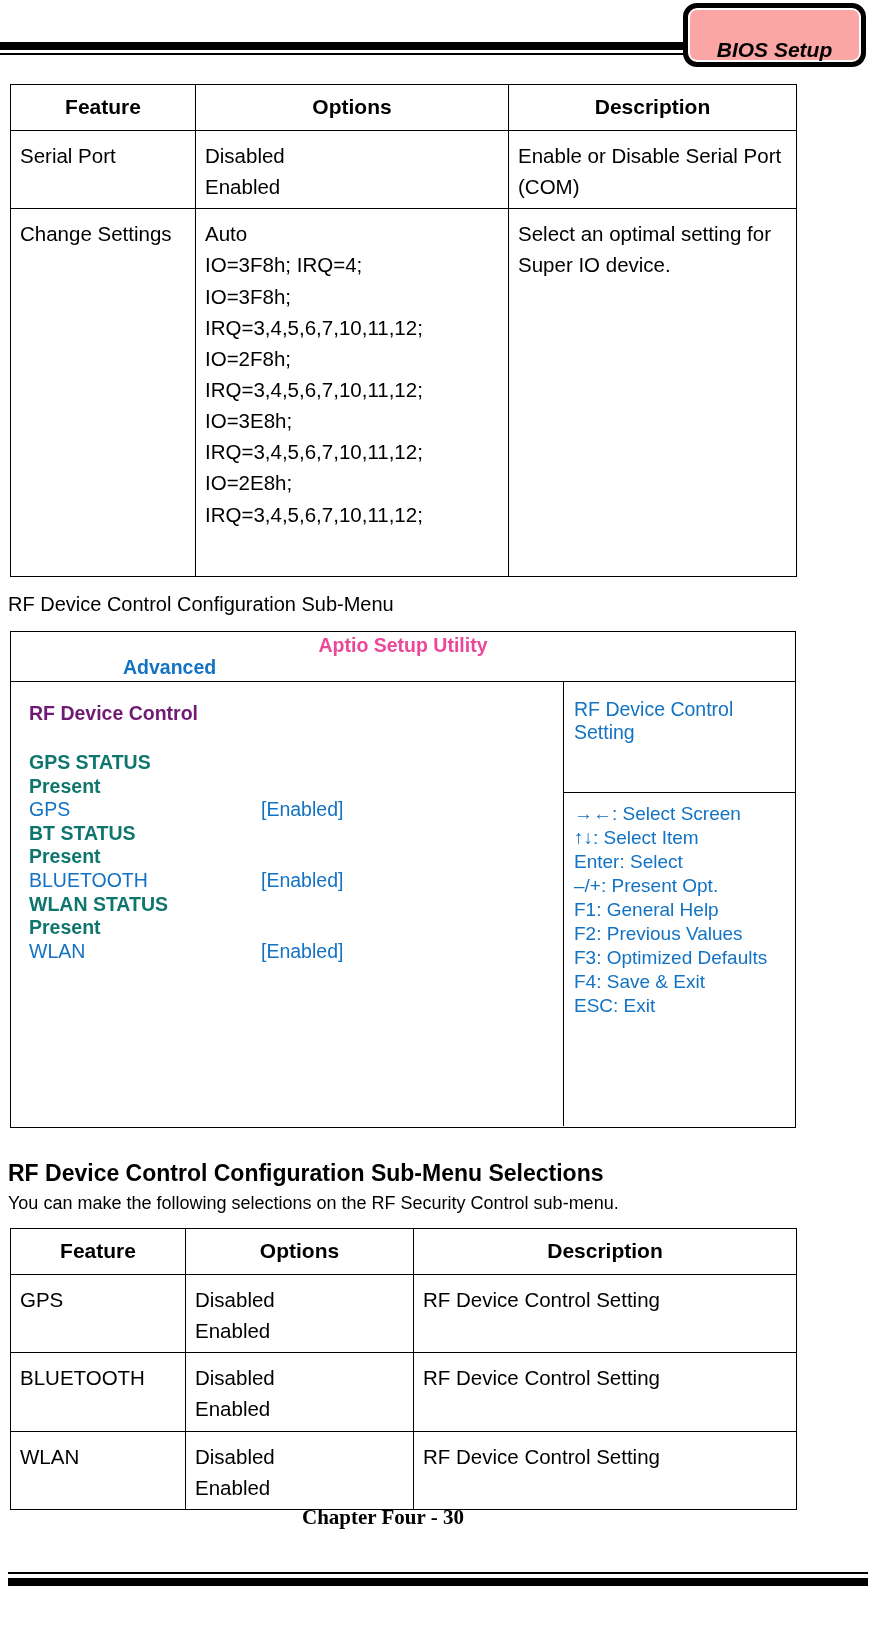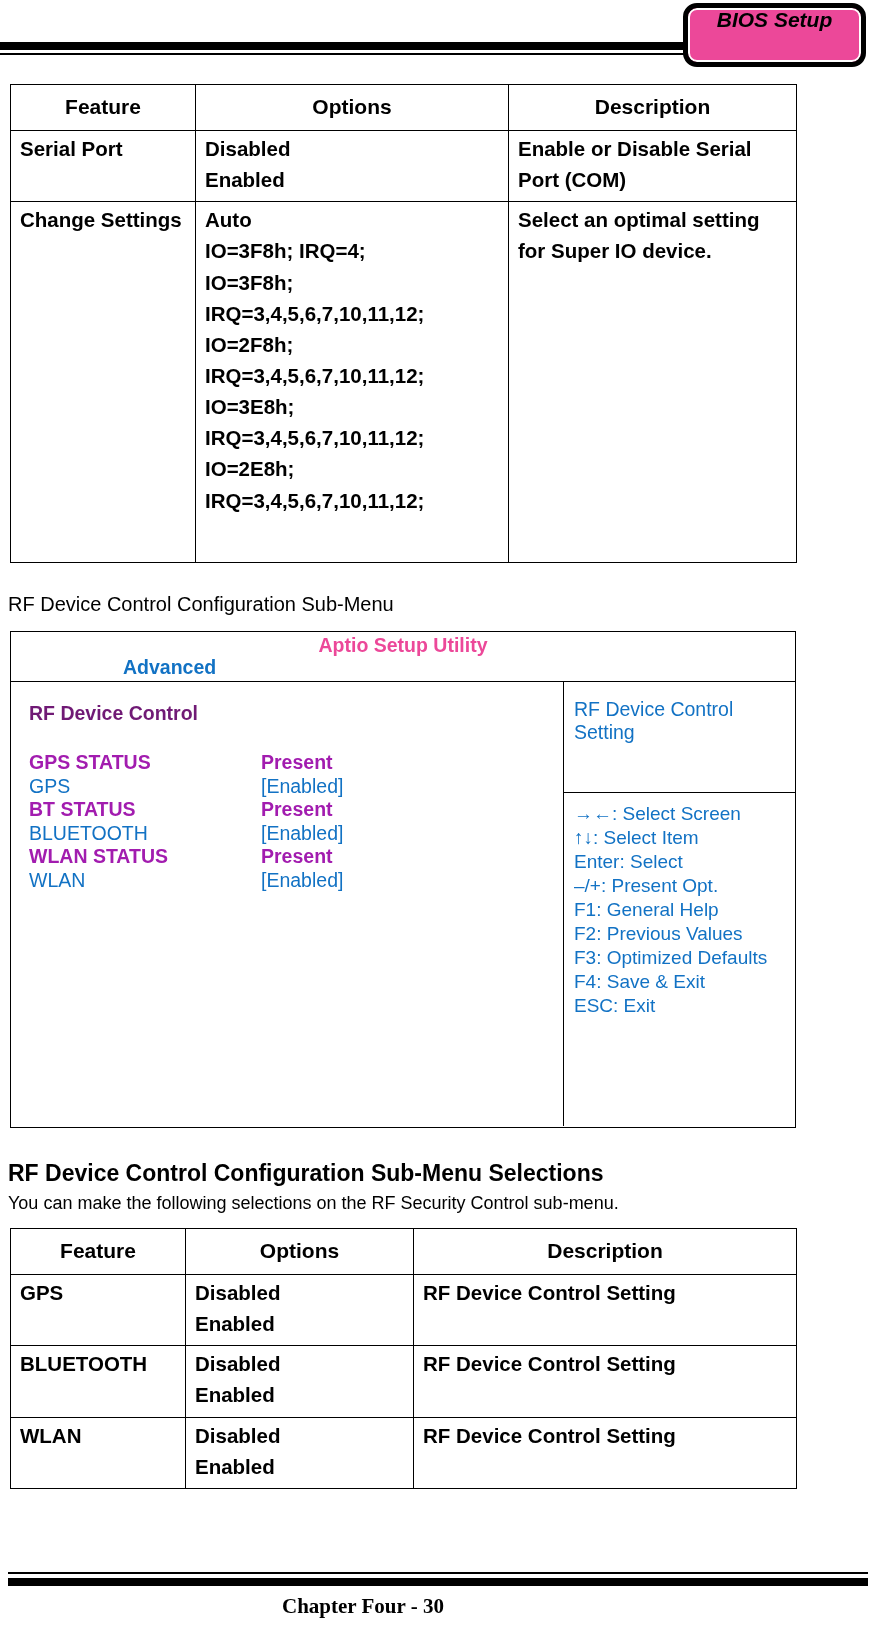--- a/index.html
+++ b/index.html
@@ -39,26 +39,26 @@
     width: 857px;
     height: 2px;
     background: #000000;
   }
   .bios-tab {
     position: absolute;
     left: 683px;
     top: 3px;
     width: 173px;
     height: 54px;
-    background: #ec4899;
+    background: #fca5a5;
     border: 5px solid #000000;
     border-radius: 14px;
     box-shadow: 0 0 0 2px #ffffff inset;
     display: flex;
-    align-items: flex-start;
+    align-items: flex-end;
     justify-content: center;
   }
   .bios-tab-label {
     font-weight: bold;
     font-style: italic;
     font-size: 21px;
     letter-spacing: 0px;
     color: #000000;
     white-space: nowrap;
   }
@@ -66,24 +66,24 @@
   
   .doc-table {
     position: absolute;
     border-collapse: collapse;
     table-layout: fixed;
     border: 1.4px solid #000000;
   }
   .doc-table td, .doc-table th {
     border: 1.4px solid #000000;
     vertical-align: top;
-    padding: 2px 9px 6px 9px;
+    padding: 9px 9px 6px 9px;
     font-size: 20.5px;
     line-height: 1.52;
-    font-weight: bold;
+    font-weight: normal;
     text-align: left;
   }
   .doc-table th {
     text-align: center;
     font-weight: bold;
     font-size: 21px;
     padding: 6px 8px 7px 8px;
   }
   .just-col {
     text-align: justify;
@@ -189,21 +189,21 @@
     font-weight: bold;
     color: #701a75;
     font-size: 19.5px;
     margin-bottom: 26px;
   }
   .bios-row {
     display: flex;
     line-height: 1.21;
   }
   .bios-row .lbl { width: 232px; }
-  .bios-row.status { color: #a21caf; font-weight: bold; font-size: 19.5px; }
+  .bios-row.status { color: #0f766e; font-weight: bold; font-size: 19.5px; flex-direction: column; }
   .bios-row.option { color: #1272c4; font-weight: normal; font-size: 19.5px; }
   .bios-side {
     width: 231px;
     display: flex;
     flex-direction: column;
   }
   .bios-help {
     height: 111px;
     border-bottom: 1.6px solid #000000;
     box-sizing: border-box;
@@ -233,27 +233,28 @@
     position: absolute;
     left: 8px;
     top: 1578px;
     width: 860px;
     height: 8px;
     background: #000000;
   }
   #footer-text {
     position: absolute;
     left: 0;
-    top: 1594px;
+    top: 1505px;
     width: 726px;
     text-align: center;
     font-family: "Liberation Serif", serif;
     font-weight: bold;
     font-size: 21px;
     color: #000000;
+    padding-left: 20px;
   }
 </style>
 </head>
 <body>
 
 <div class="page-header">
   <div class="header-rule-thick"></div>
   <div class="header-rule-thin"></div>
   <div class="bios-tab">
     <span class="bios-tab-label">BIOS Setup</span>

